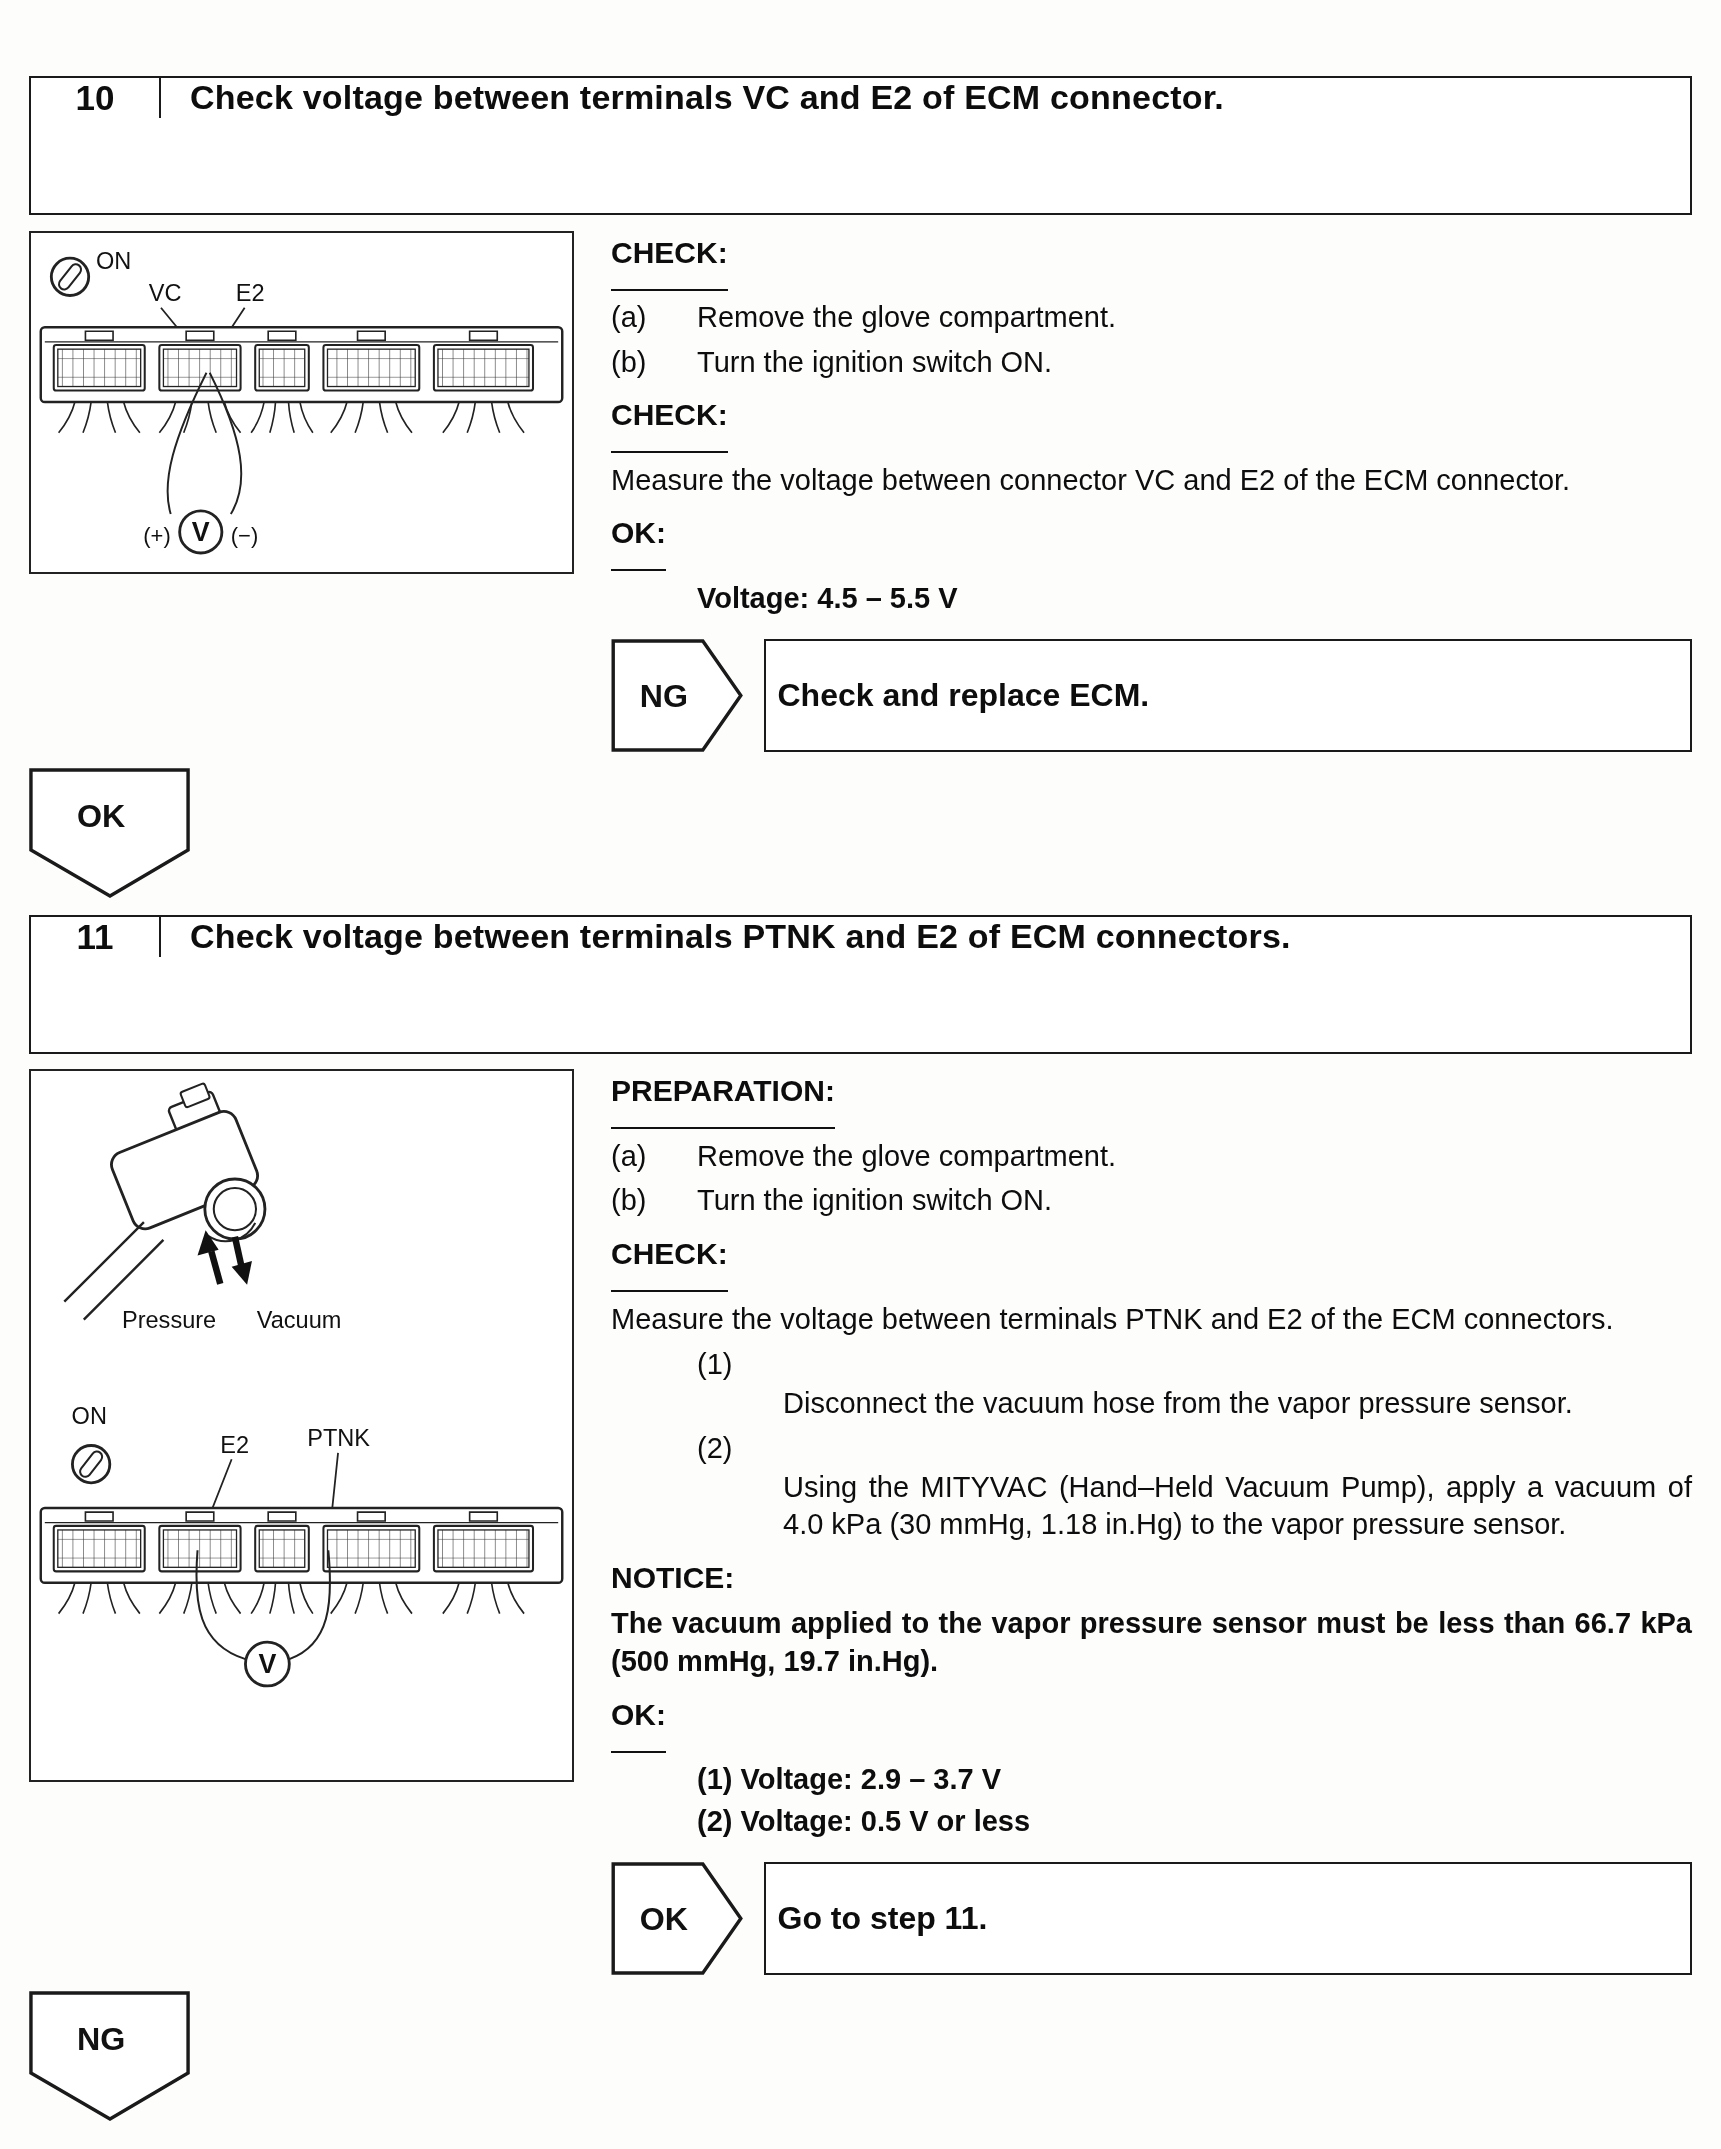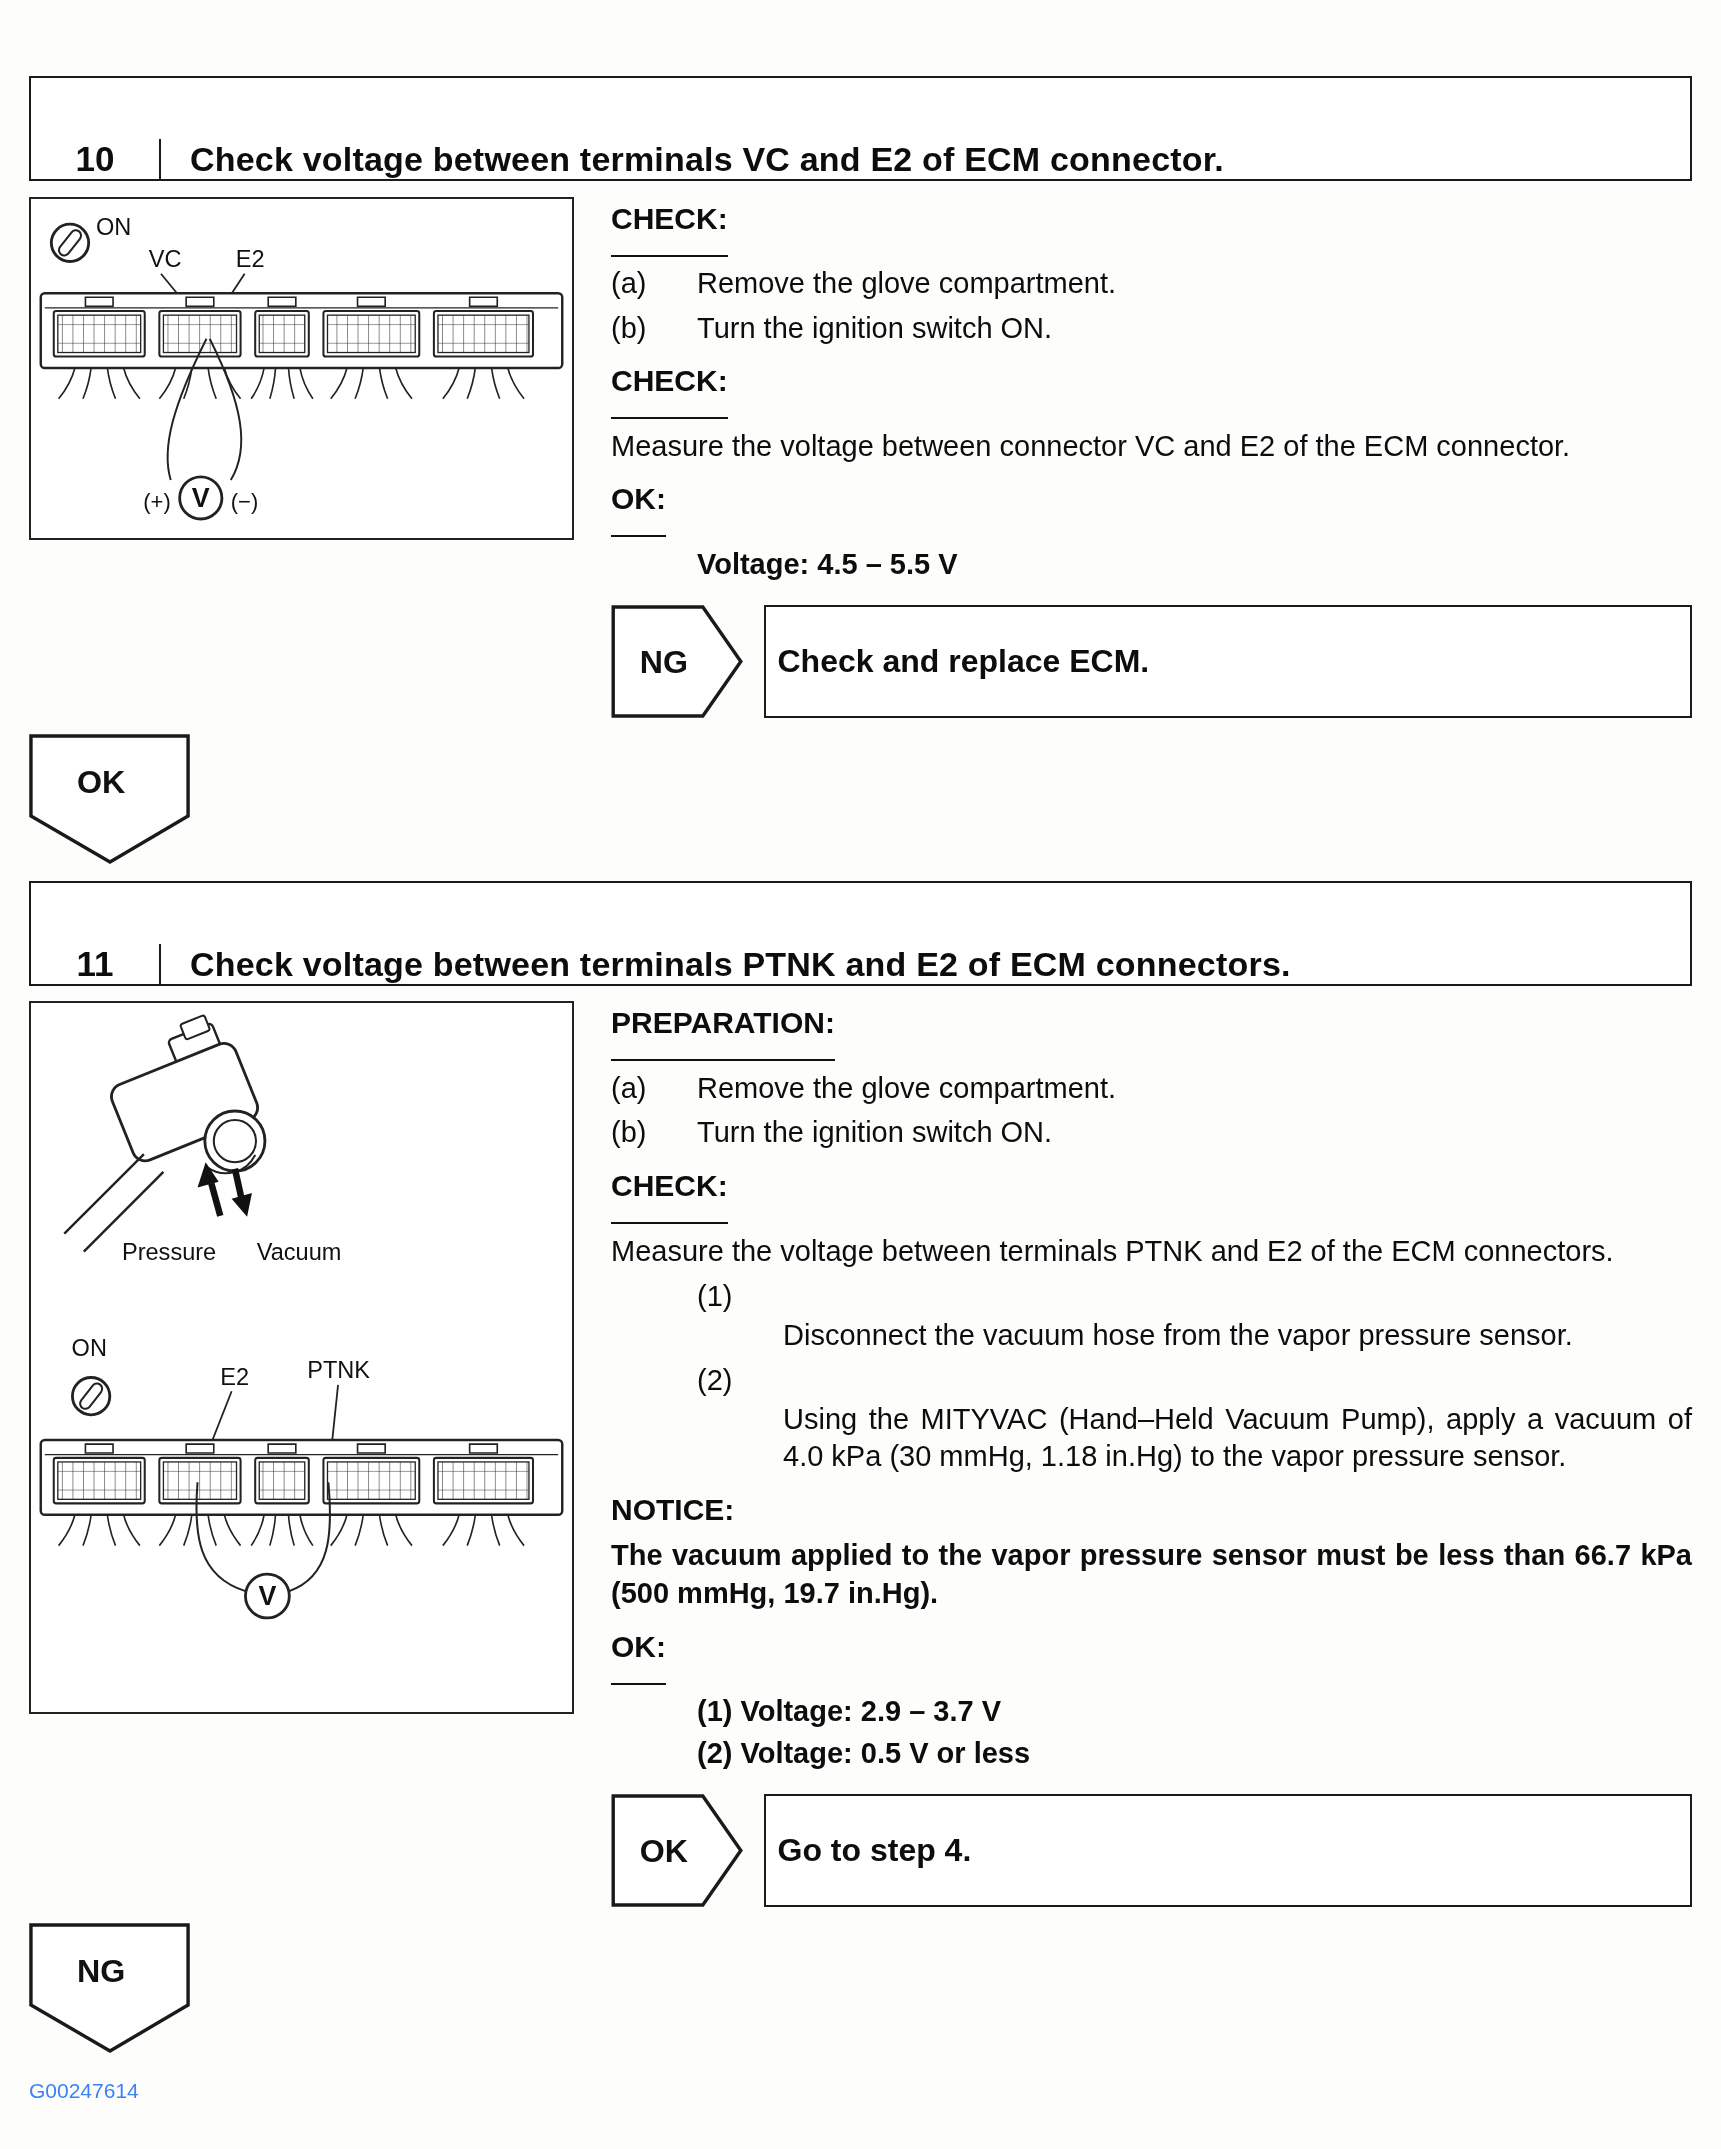--- a/index.html
+++ b/index.html
@@ -8,22 +8,22 @@
     width:1721px; height:2149px;
     font-family:"Liberation Sans", sans-serif;
     color:#0d0d0d;
     position:relative;
     overflow:hidden;
   }
   .page { padding:76px 29px 0 29px; }
 
   
   .step-header {
-    display:flex; align-items:flex-end;
-    border:2.9px solid #1a1a1a; height:105px; background:#fff;
+    display:flex; align-items:flex-start;
+    border:2.9px solid #1a1a1a; height:139px; background:#fff;
   }
   .step-num {
     width:130px; border-right:2.9px solid #1a1a1a;
     display:flex; align-items:center; justify-content:center;
     font-weight:bold; font-size:35px;
   }
   .step-title {
     flex:1; display:flex; align-items:center;
     padding-left:29px; padding-right:18px;
     font-weight:bold; font-size:34px; letter-spacing:0.2px;
@@ -267,21 +267,21 @@
         <div class="val">(1) Voltage: 2.9 – 3.7 V</div>
         <div class="val">(2) Voltage: 0.5 V or less</div>
 
         <div class="result-row">
           <div class="pointer-tag">
             <svg viewBox="0 0 136 116" style="font-size:30px">
               <polygon points="2,2 94,2 133,58 94,114 2,114" fill="#fff" stroke="#1a1a1a" stroke-width="3.5"></polygon>
               <text x="54" y="70" text-anchor="middle" font-size="33" font-weight="bold" fill="#111">OK</text>
             </svg>
           </div>
-          <div class="result-box">Go to step 4.</div>
+          <div class="result-box">Go to step 11.</div>
         </div>
       </div>
     </div>
   </section>
 
   <div class="flow-shape">
     <svg viewBox="0 0 166 134">
       <polygon points="2,2 163,2 163,84 83,131 2,84" fill="#fff" stroke="#1a1a1a" stroke-width="3.5"></polygon>
       <text x="74" y="60" text-anchor="middle" font-size="33" font-weight="bold" fill="#111">NG</text>
     </svg>

